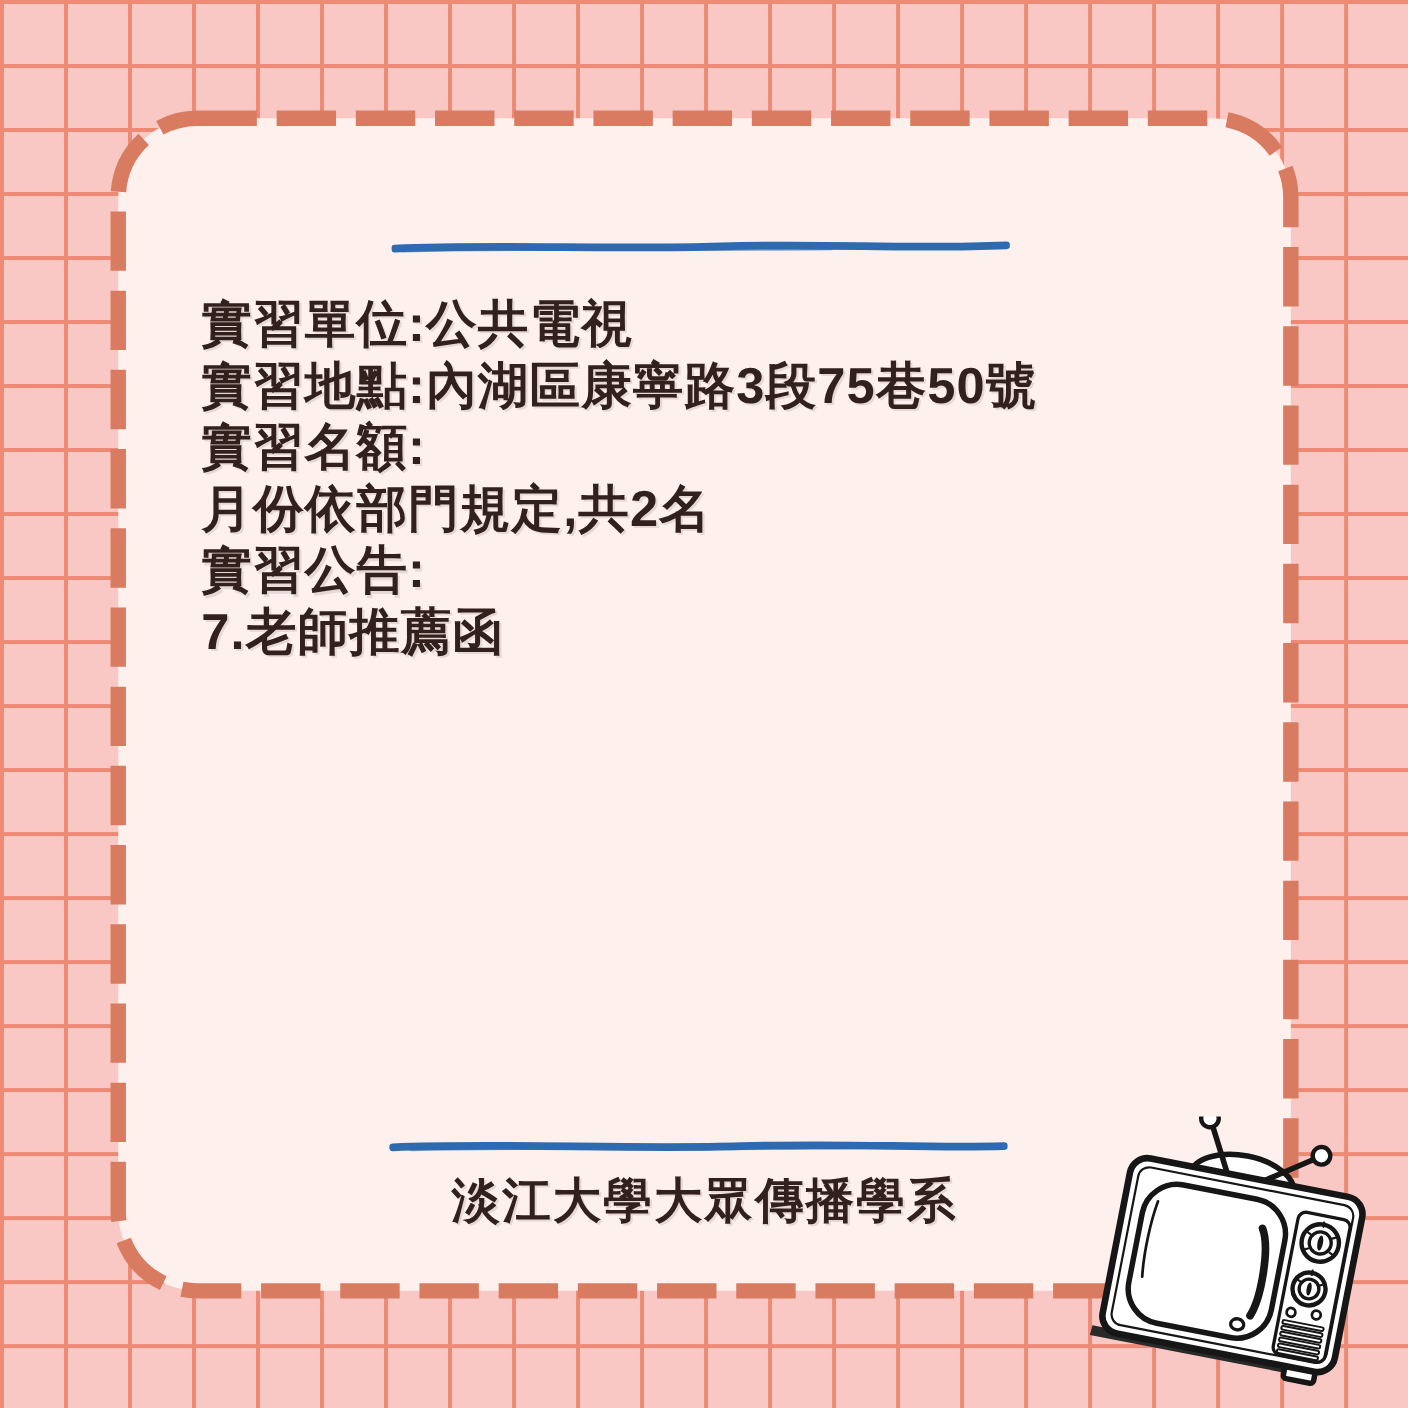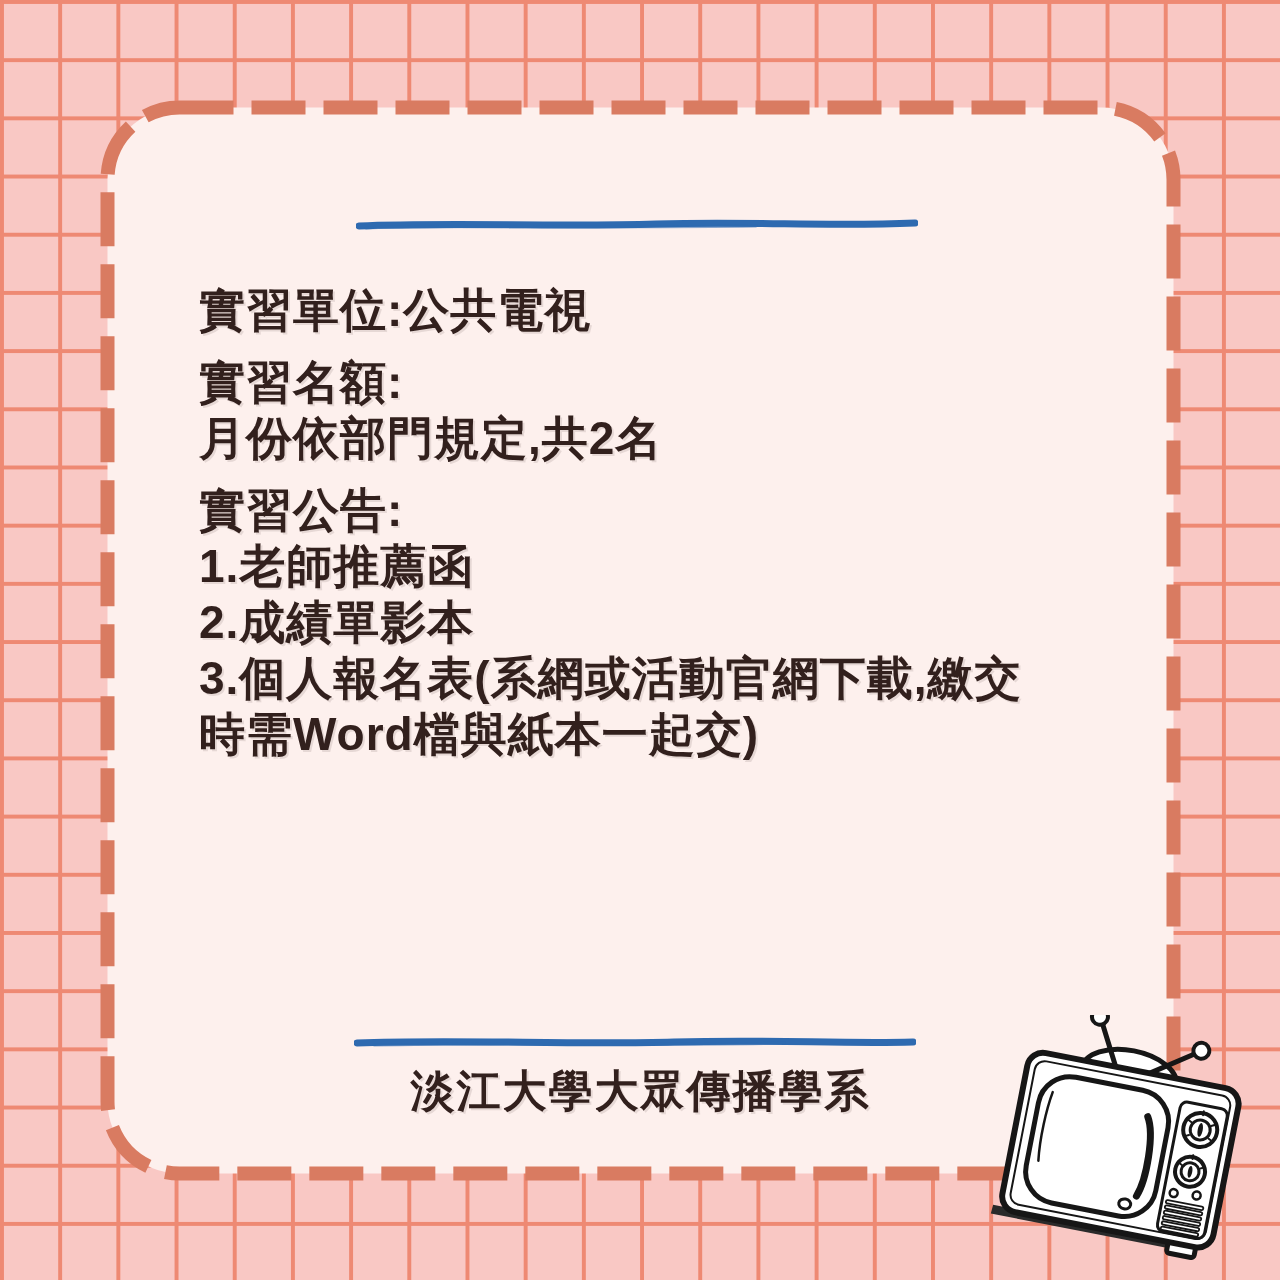--- a/index.html
+++ b/index.html
@@ -31,21 +31,21 @@
     text-shadow:3px 3px 0 rgba(90,70,70,0.18);
   }
   .underline{position:absolute;height:14px;}
   .underline-1{left:256px;top:118px;}
   .underline-2{left:254px;top:936px;}
   .body-text{
     position:absolute;left:83px;top:166px;width:900px;
     color:var(--ink);font-size:46px;font-weight:700;letter-spacing:1px;
     text-shadow:2px 2px 0 rgba(90,70,70,0.14);
   }
-  .body-text p{margin:16px;line-height:56px;}
+  .body-text p{margin:0;line-height:56px;}
   .p-location{margin-top:31px;}
   .p-department{margin-top:33px;}
   .p-quota{margin-top:42px;line-height:58px;}
   .p-materials{margin-top:45px;line-height:64px;}
   .footer{
     position:absolute;left:0;top:962px;width:100%;text-align:center;
     font-size:44px;font-weight:900;color:var(--ink);letter-spacing:2px;
     text-shadow:2px 2px 0 rgba(90,70,70,0.14);
   }
   .tv{
@@ -62,26 +62,27 @@
   </svg>
 
 
   <svg class="underline underline-1" width="562" height="14" viewBox="0 0 562 14" aria-hidden="true">
     <path d="M3,8 C90,4 200,9 300,6 S 470,9 559,5" fill="none" stroke="#2e6ab0" stroke-width="7" stroke-linecap="round"></path>
     <path d="M10,10 C120,7 260,10 400,8" fill="none" stroke="#2e6ab0" stroke-width="3" stroke-linecap="round" opacity="0.55"></path>
   </svg>
 
   <div class="body-text">
     <p class="p-unit">實習單位:公共電視</p>
+    <p class="p-location">實習地點:內湖區康寧路3段75巷50號</p>
     <p class="p-quota"><span>實習名額:</span><br>
       <span>月份依部門規定,共2名</span></p>
     <p class="p-materials"><span>實習公告:</span><br>
-      <span>1.老師推薦函</span><br>
-      <span>2.成績單影本</span><br>
-      <span>3.個人報名表(系網或活動官網下載,繳交時需Word檔與紙本一起交)</span></p>
+      <span>7.老師推薦函</span><br>
+      <br>
+      </p>
   </div>
 
   <svg class="underline underline-2" width="562" height="14" viewBox="0 0 562 14" aria-hidden="true">
     <path d="M3,7 C100,3 220,9 320,6 S 480,8 559,6" fill="none" stroke="#2e6ab0" stroke-width="7" stroke-linecap="round"></path>
     <path d="M20,9 C140,6 300,10 430,7" fill="none" stroke="#2e6ab0" stroke-width="3" stroke-linecap="round" opacity="0.55"></path>
   </svg>
 
   <div class="footer">淡江大學大眾傳播學系</div>
 </div>
 

